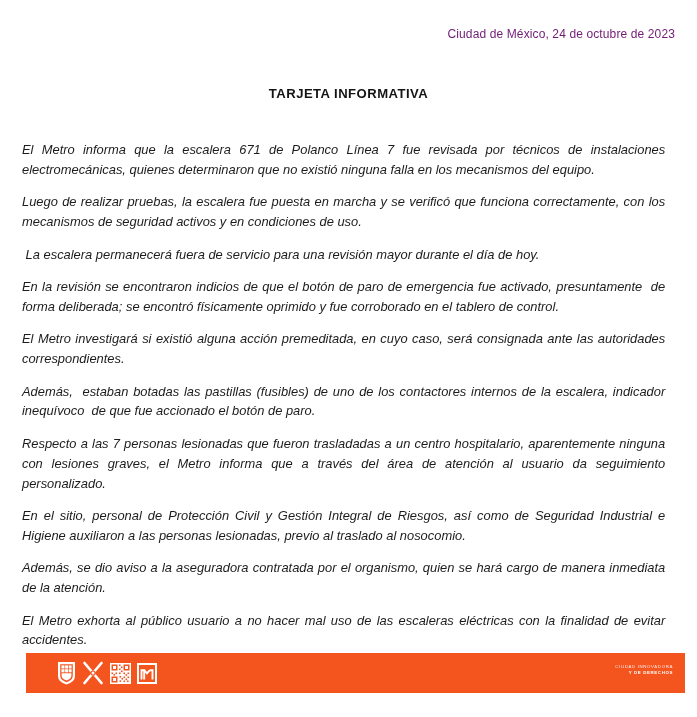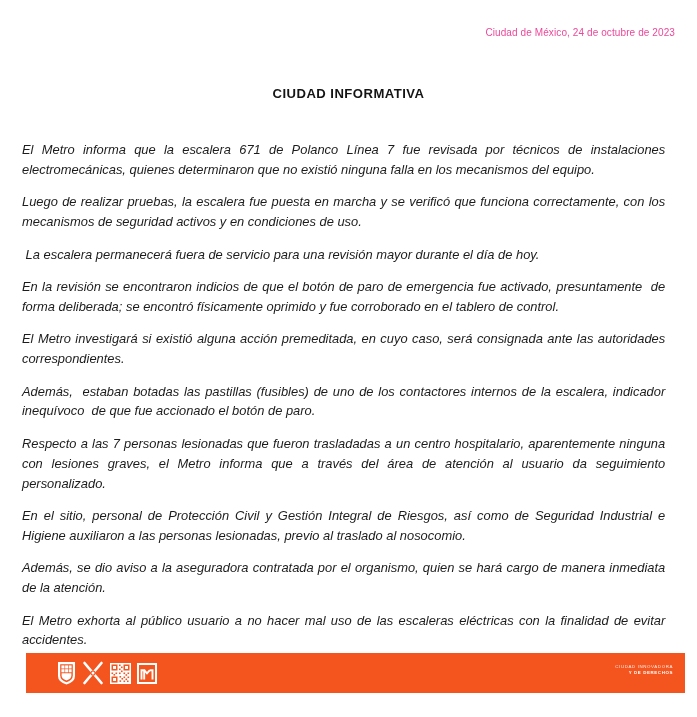--- a/index.html
+++ b/index.html
@@ -20,23 +20,23 @@
     position: relative;
     width: 697px;
     height: 717px;
     box-sizing: border-box;
   }
 
   .doc-date {
     position: absolute;
     top: 27px;
     right: 22px;
-    font-size: 10px;
+    font-size: 12px;
     letter-spacing: 0.01em;
-    color: #ec4899;
+    color: #701a75;
     white-space: nowrap;
   }
 
   .doc-title {
     position: absolute;
     top: 86px;
     left: 0;
     width: 697px;
     text-align: center;
     font-size: 13.1px;
@@ -116,21 +116,21 @@
   .tag-strong { font-weight: bold; }
   .tag-light { opacity: 0.88; }
 </style>
 </head>
 <body>
 
 <div class="page">
 
   <div class="doc-date">Ciudad de México, 24 de octubre de 2023</div>
 
-  <div class="doc-title">CIUDAD INFORMATIVA</div>
+  <div class="doc-title">TARJETA INFORMATIVA</div>
 
   <div class="body-block">
     <p class="para">El Metro informa que la escalera 671 de Polanco Línea 7 fue revisada por técnicos de instalaciones electromecánicas, quienes determinaron que no existió ninguna falla en los mecanismos del equipo.</p>
     <p class="para">Luego de realizar pruebas, la escalera fue puesta en marcha y se verificó que funciona correctamente, con los mecanismos de seguridad activos y en condiciones de uso.</p>
     <p class="para"> La escalera permanecerá fuera de servicio para una revisión mayor durante el día de hoy.</p>
     <p class="para">En la revisión se encontraron indicios de que el botón de paro de emergencia fue activado, presuntamente  de forma deliberada; se encontró físicamente oprimido y fue corroborado en el tablero de control.</p>
     <p class="para">El Metro investigará si existió alguna acción premeditada, en cuyo caso, será consignada ante las autoridades correspondientes.</p>
     <p class="para">Además,  estaban botadas las pastillas (fusibles) de uno de los contactores internos de la escalera, indicador inequívoco  de que fue accionado el botón de paro.</p>
     <p class="para">Respecto a las 7 personas lesionadas que fueron trasladadas a un centro hospitalario, aparentemente ninguna con lesiones graves, el Metro informa que a través del área de atención al usuario da seguimiento personalizado.</p>
     <p class="para">En el sitio, personal de Protección Civil y Gestión Integral de Riesgos, así como de Seguridad Industrial e Higiene auxiliaron a las personas lesionadas, previo al traslado al nosocomio.</p>

